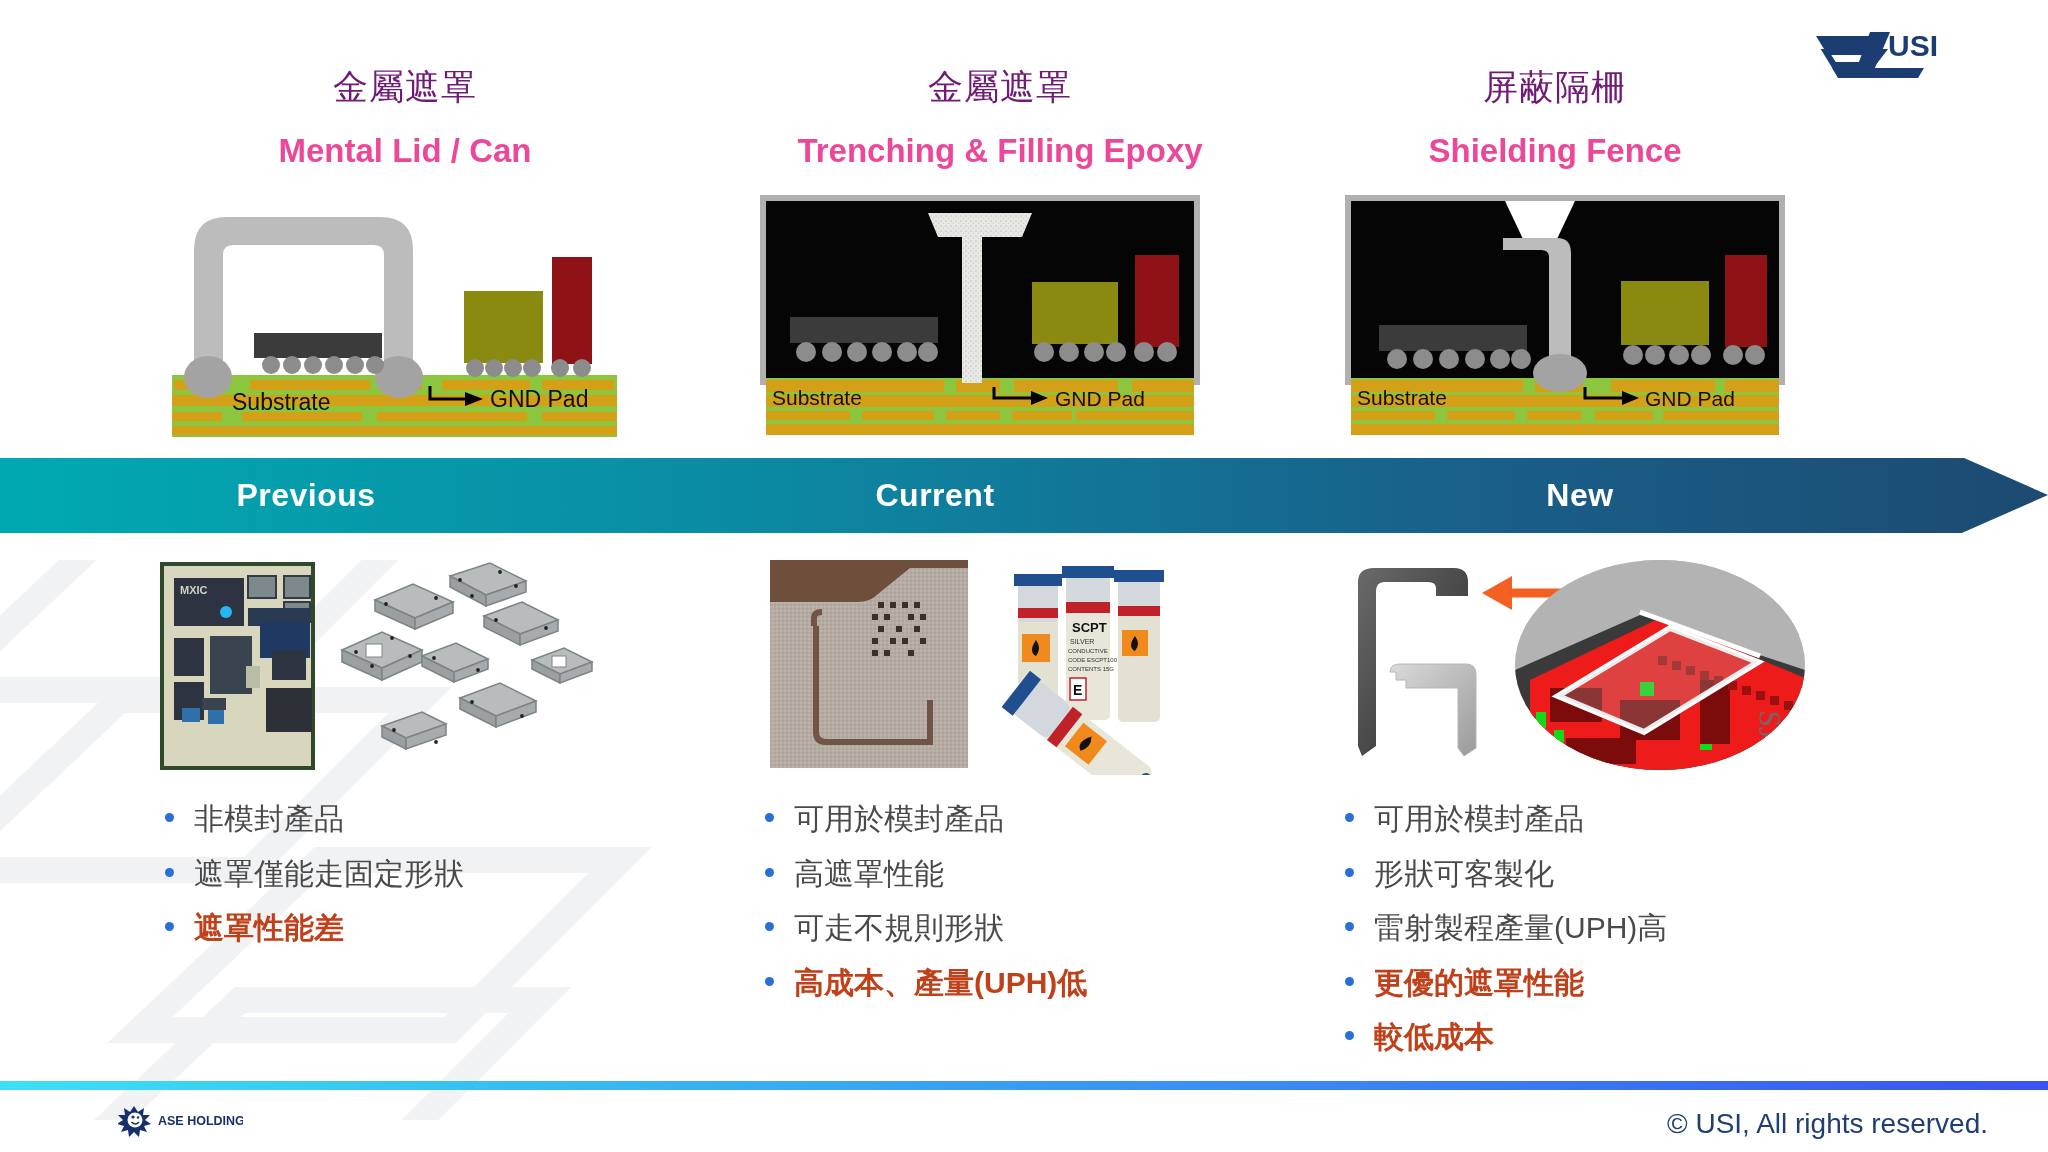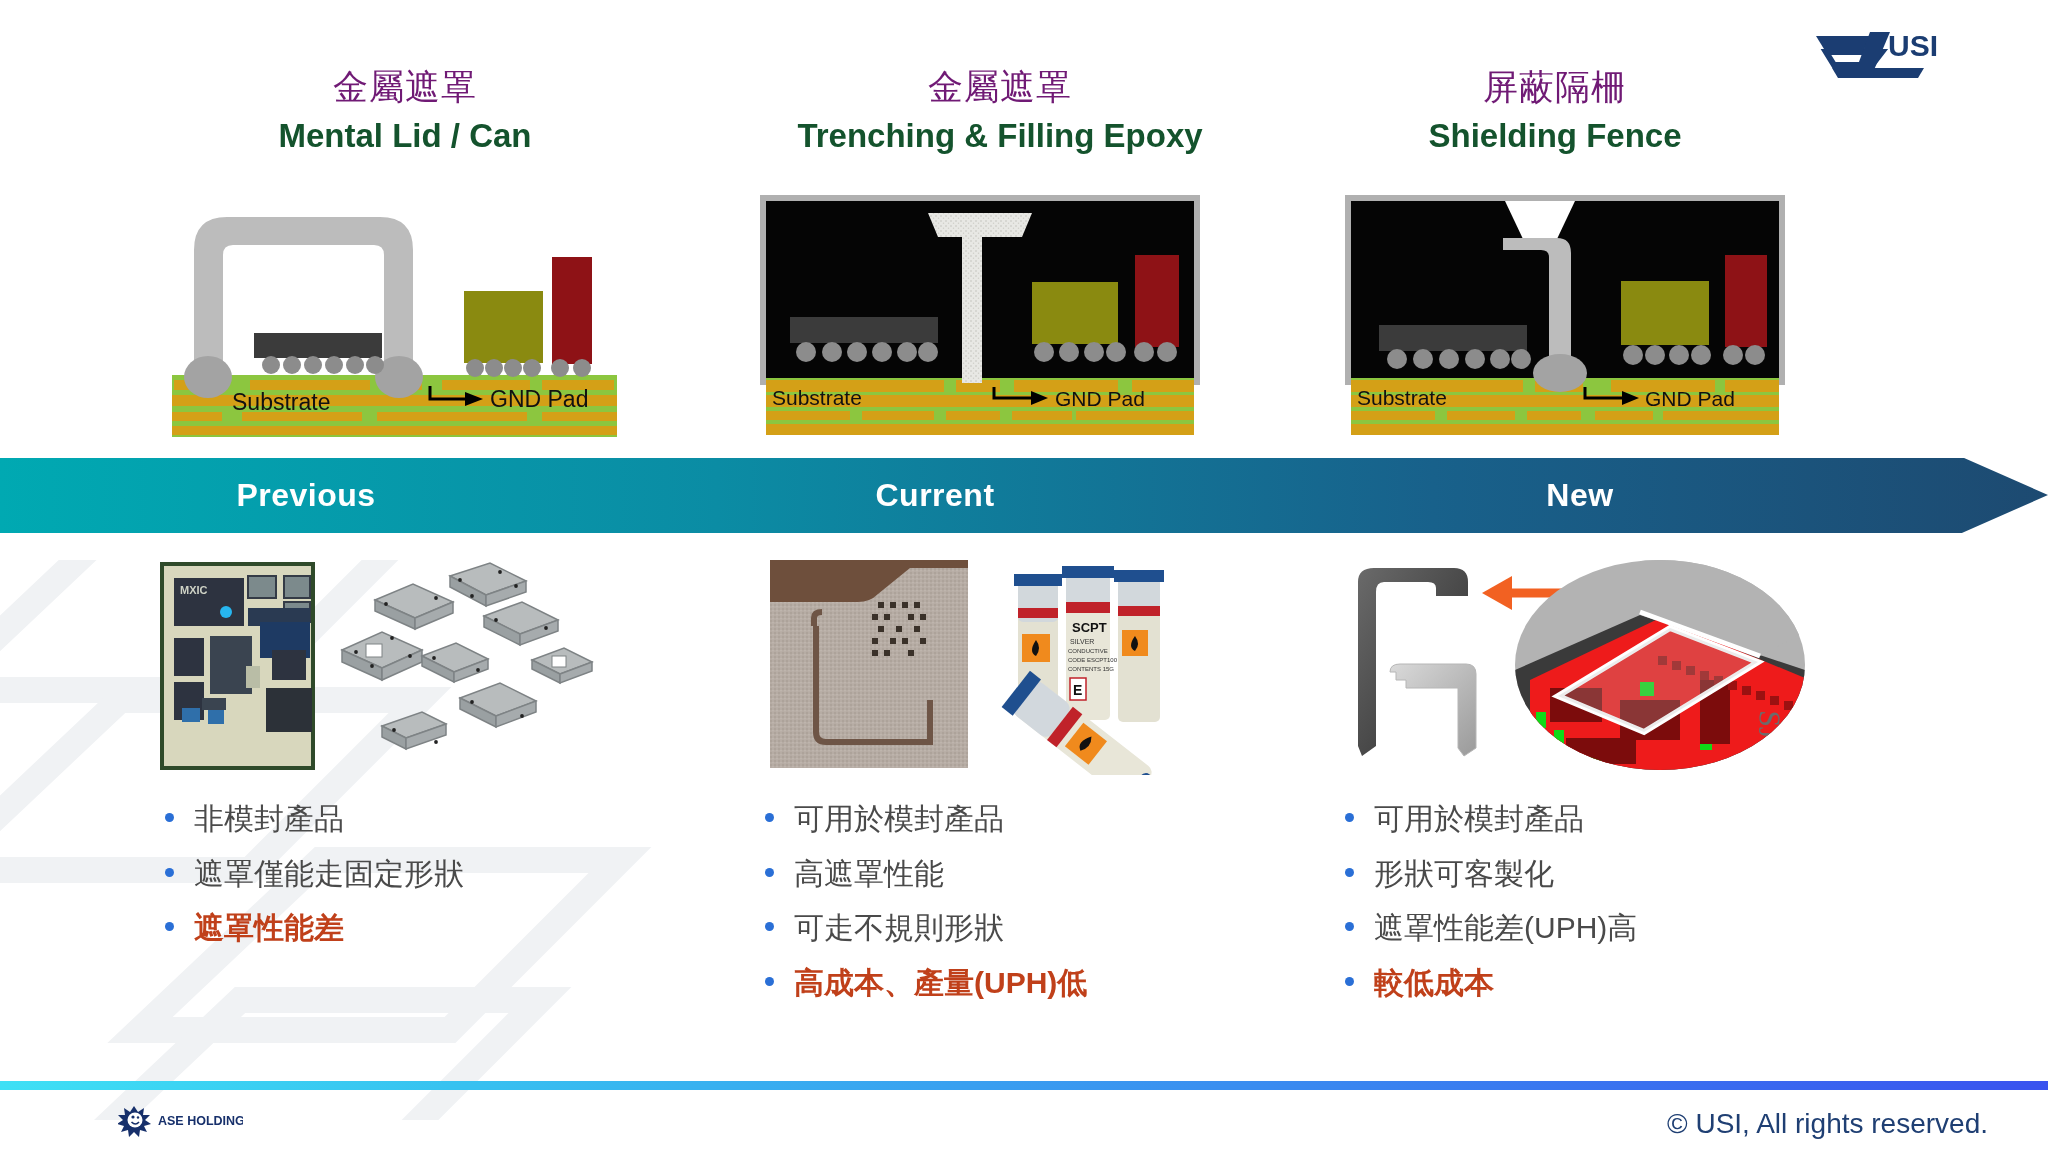--- a/index.html
+++ b/index.html
@@ -20,21 +20,21 @@
   
   .usi-logo{ position:absolute; left:1812px; top:22px; width:135px; height:60px; z-index:5;}
 
   
   .col-head{ position:absolute; text-align:center; z-index:3;}
   .col-head .zh{
     font-size:35px; font-weight:normal; color:#701a75; line-height:1.25;
     letter-spacing:1px;
   }
   .col-head .en{
-    font-size:33px; font-weight:bold; color:#14532d; line-height:1.35; margin-top:5px;
+    font-size:33px; font-weight:bold; color:#ec4899; line-height:1.35; margin-top:20px;
   }
   #head1{ left:140px; top:65px; width:530px;}
   #head2{ left:600px; top:65px; width:800px;}
   #head3{ left:1285px; top:65px; width:540px;}
 
   
   .diagram{ position:absolute; z-index:3;}
   #dia1{ left:172px; top:195px; width:445px; height:245px;}
   #dia2{ left:760px; top:195px; width:440px; height:240px;}
   #dia3{ left:1345px; top:195px; width:440px; height:240px;}
@@ -581,21 +581,25 @@
   <div class="bullet-item">
     <span class="dot"></span>
     <span>可用於模封產品</span>
   </div>
   <div class="bullet-item">
     <span class="dot"></span>
     <span>形狀可客製化</span>
   </div>
   <div class="bullet-item">
     <span class="dot"></span>
-    <span>遮罩性能差(UPH)高</span>
+    <span>雷射製程產量(UPH)高</span>
+  </div>
+  <div class="bullet-item emph">
+    <span class="dot"></span>
+    <span>更優的遮罩性能</span>
   </div>
   <div class="bullet-item emph">
     <span class="dot"></span>
     <span>較低成本</span>
   </div>
 </div>
 
 <div class="footer-bar"></div>
 
 <div class="ase-logo">

